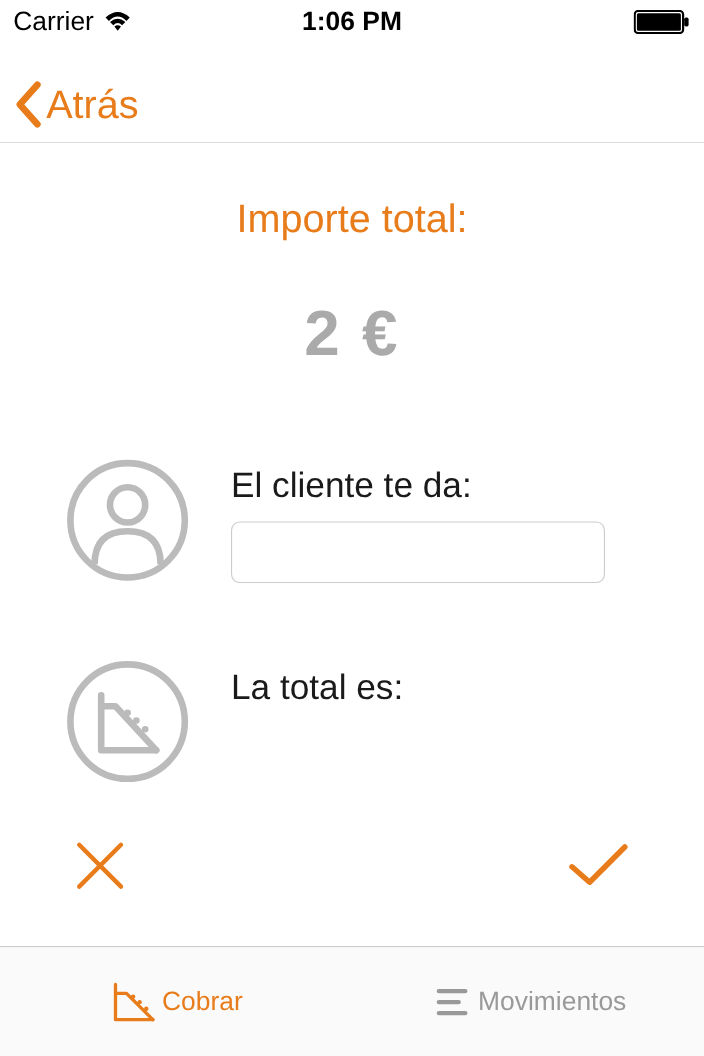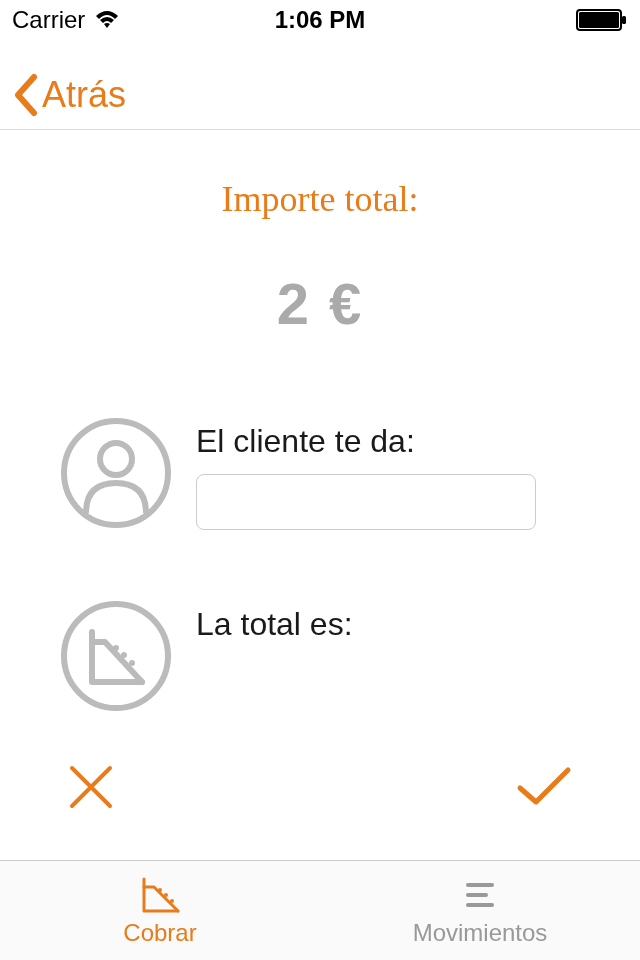--- a/index.html
+++ b/index.html
@@ -43,34 +43,33 @@
     }
     .content {
       padding: 48px 60px 0;
     }
     .total-label {
       text-align: center;
       color: #e87b1a;
       font-size: 36px;
       font-weight: 400;
       margin-bottom: 50px;
-      font-family: Liberation Serif, serif;
     }
     .total-amount {
       text-align: center;
       color: #aaa;
       font-size: 58px;
       font-weight: 600;
       letter-spacing: 2px;
       margin-bottom: 80px;
     }
     .row {
       display: flex;
       align-items: flex-start;
-      gap: 24px;
+      gap: 38px;
       margin-bottom: 70px;
     }
     .icon-circle {
       width: 112px;
       height: 112px;
       flex-shrink: 0;
     }
     .row-body { flex: 1; padding-top: 6px; }
     .row-label {
       font-size: 32px;
@@ -104,21 +103,21 @@
       left: 0;
       right: 0;
       height: 100px;
       border-top: 1px solid #ccc;
       display: flex;
       background: #fafafa;
     }
     .tab {
       flex: 1;
       display: flex;
-      flex-direction: column;
+      flex-direction: row;
       align-items: center;
       justify-content: center;
       gap: 4px;
       cursor: pointer;
     }
     .tab-label { font-size: 24px; }
     .tab.active .tab-label { color: #e87b1a; }
     .tab.inactive .tab-label { color: #999; }
   </style>
 </head>

